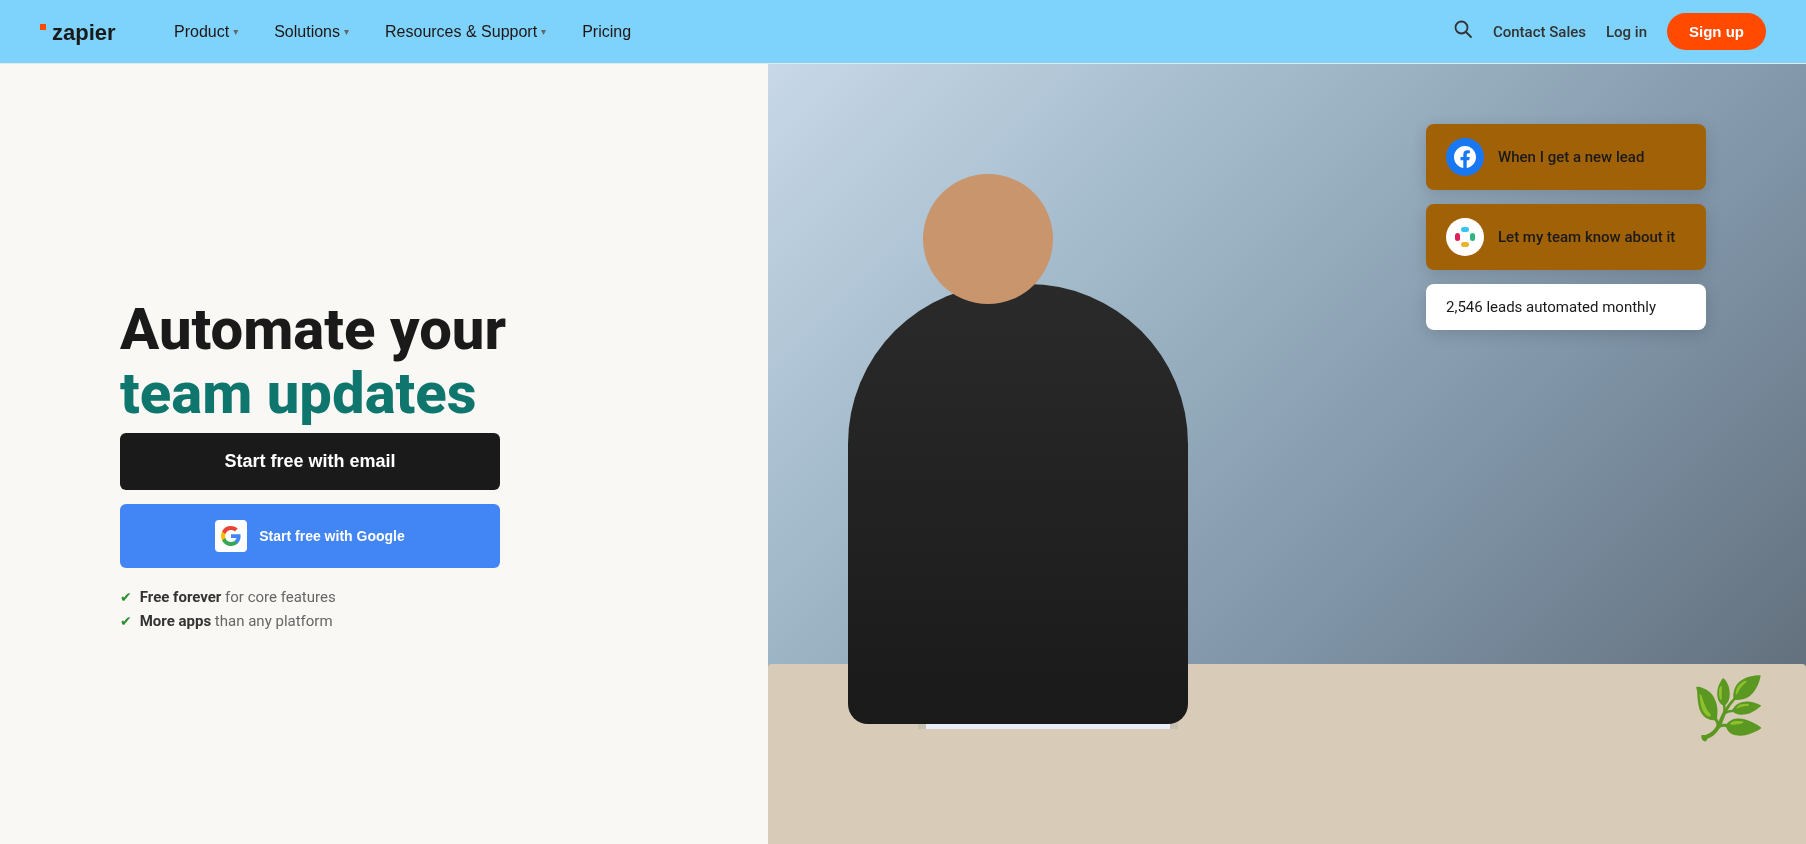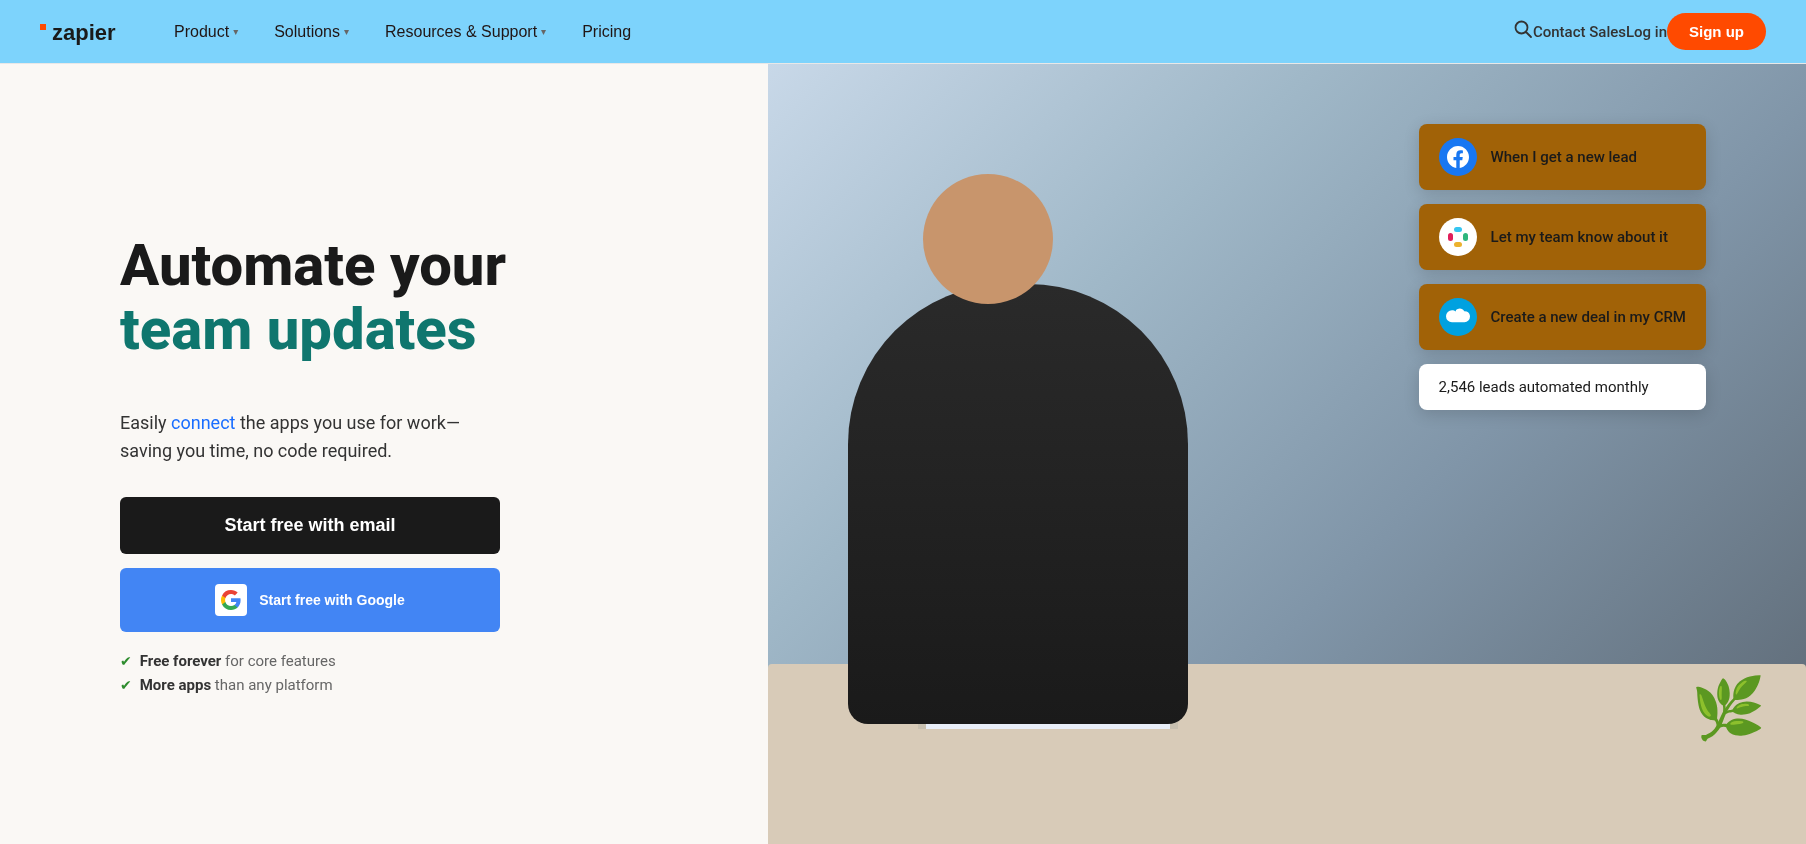--- a/index.html
+++ b/index.html
@@ -16,21 +16,21 @@
     .navbar-logo { display: flex; align-items: center; margin-right: 32px; text-decoration: none; }
     .logo-svg { width: 90px; height: 28px; }
     .nav-links { display: flex; align-items: flex-start; gap: 12px; flex: 1; }
     .nav-item {
       display: flex; align-items: center; gap: 4px;
       padding: 8px 12px; font-size: 16px; font-weight: 500;
       color: #201515; cursor: pointer; border: none; background: none;
       text-decoration: none;
     }
     .chevron { font-size: 10px; color: #666; }
-    .nav-right { display: flex; align-items: center; margin-left: auto; }
+    .nav-right { display: flex; align-items: center; gap: 20px; margin-left: auto; }
     .search-icon-btn { background: none; border: none; cursor: pointer; font-size: 18px; color: #333; }
     .contact-sales { font-size: 15px; color: #333; text-decoration: none; font-weight: 500; }
     .login-link { font-size: 15px; color: #333; text-decoration: none; font-weight: 500; }
     .signup-btn {
       background: #ff4a00; color: #fff; border: none; border-radius: 30px;
       padding: 10px 22px; font-size: 15px; font-weight: 700; cursor: pointer;
     }
 
     
     .main-layout {
@@ -206,23 +206,20 @@
 </nav>
 
 <div class="main-layout">
 
   <div class="left-panel">
     <h1 class="hero-title">
       <span>Automate your</span><br>
       <span class="hero-title-accent">team updates</span>
     </h1>
 
-    <p class="hero-description">
-      Easily <a href="#">connect</a> the apps you use for work—saving you time, no code required.
-    </p>
 
     <button class="btn-email">Start free with email</button>
 
     <button class="btn-google">
       <div class="google-icon-wrap">
         <svg width="20" height="20" viewBox="0 0 20 20">
           <path d="M19.6 10.23c0-.68-.06-1.36-.18-2H10v3.77h5.39a4.6 4.6 0 01-2 3.02v2.51h3.23c1.89-1.74 2.98-4.3 2.98-7.3z" fill="#4285F4"></path>
           <path d="M10 20c2.7 0 4.97-.89 6.62-2.42l-3.23-2.51c-.9.6-2.04.96-3.39.96-2.6 0-4.8-1.76-5.59-4.12H1.07v2.6A10 10 0 0010 20z" fill="#34A853"></path>
           <path d="M4.41 11.91A6.02 6.02 0 014.1 10c0-.66.11-1.3.31-1.91V5.49H1.07A10 10 0 000 10c0 1.61.38 3.13 1.07 4.51l3.34-2.6z" fill="#FBBC05"></path>
           <path d="M10 3.96c1.47 0 2.79.5 3.83 1.5l2.86-2.86C14.96.99 12.7 0 10 0A10 10 0 001.07 5.49l3.34 2.6C5.2 5.72 7.4 3.96 10 3.96z" fill="#EA4335"></path>
@@ -282,28 +279,20 @@
               <rect x="10" y="22" width="10" height="16" rx="5" fill="#E01E5A"></rect>
               <rect x="22" y="10" width="16" height="10" rx="5" fill="#36C5F0"></rect>
               <rect x="40" y="22" width="10" height="16" rx="5" fill="#2EB67D"></rect>
               <rect x="22" y="40" width="16" height="10" rx="5" fill="#ECB22E"></rect>
               <rect x="22" y="22" width="16" height="16" rx="3" fill="#fff"></rect>
             </svg>
           </div>
           <span class="auto-card-text">Let my team know about it</span>
         </div>
 
-        <div class="auto-card">
-          <div class="auto-card-icon sf-icon">
-            <svg width="24" height="18" viewBox="0 0 50 36" fill="white">
-              <path d="M20.8 3.6a10.8 10.8 0 0 1 7.8-3.3c4 0 7.5 2.2 9.4 5.5a12.5 12.5 0 0 1 5 .8 11.5 11.5 0 0 1 7 10.6 11.5 11.5 0 0 1-11.5 11.5H12.5A12.5 12.5 0 0 1 0 16.2a12.5 12.5 0 0 1 12.5-12.5c2.9 0 5.7 1 7.9 2.8"></path>
-            </svg>
-          </div>
-          <span class="auto-card-text">Create a new deal in my CRM</span>
-        </div>
 
         <div class="stat-card">
           <span>2,546 leads automated monthly</span>
         </div>
 
       </div>
     </div>
   </div>
 
 </div>

